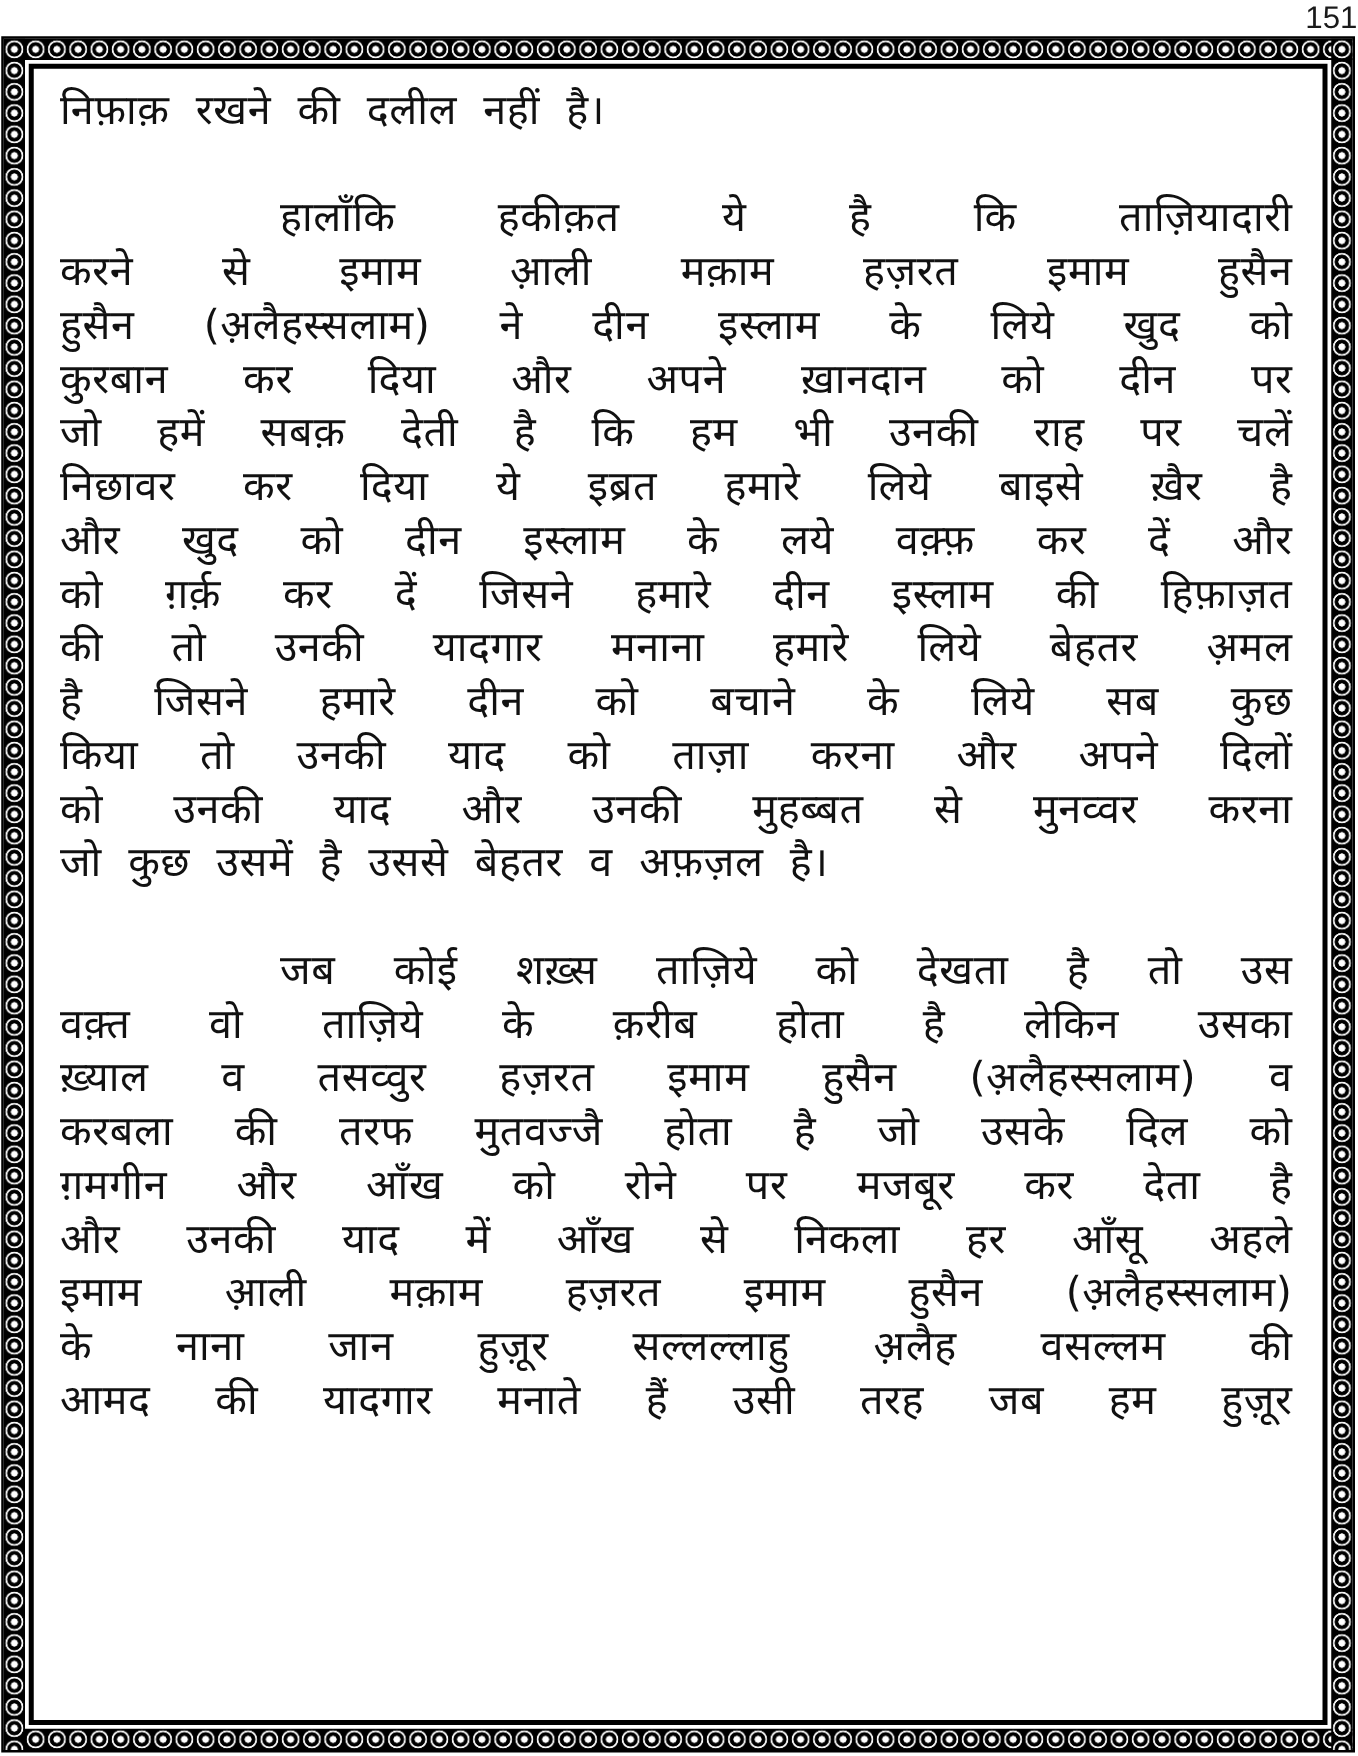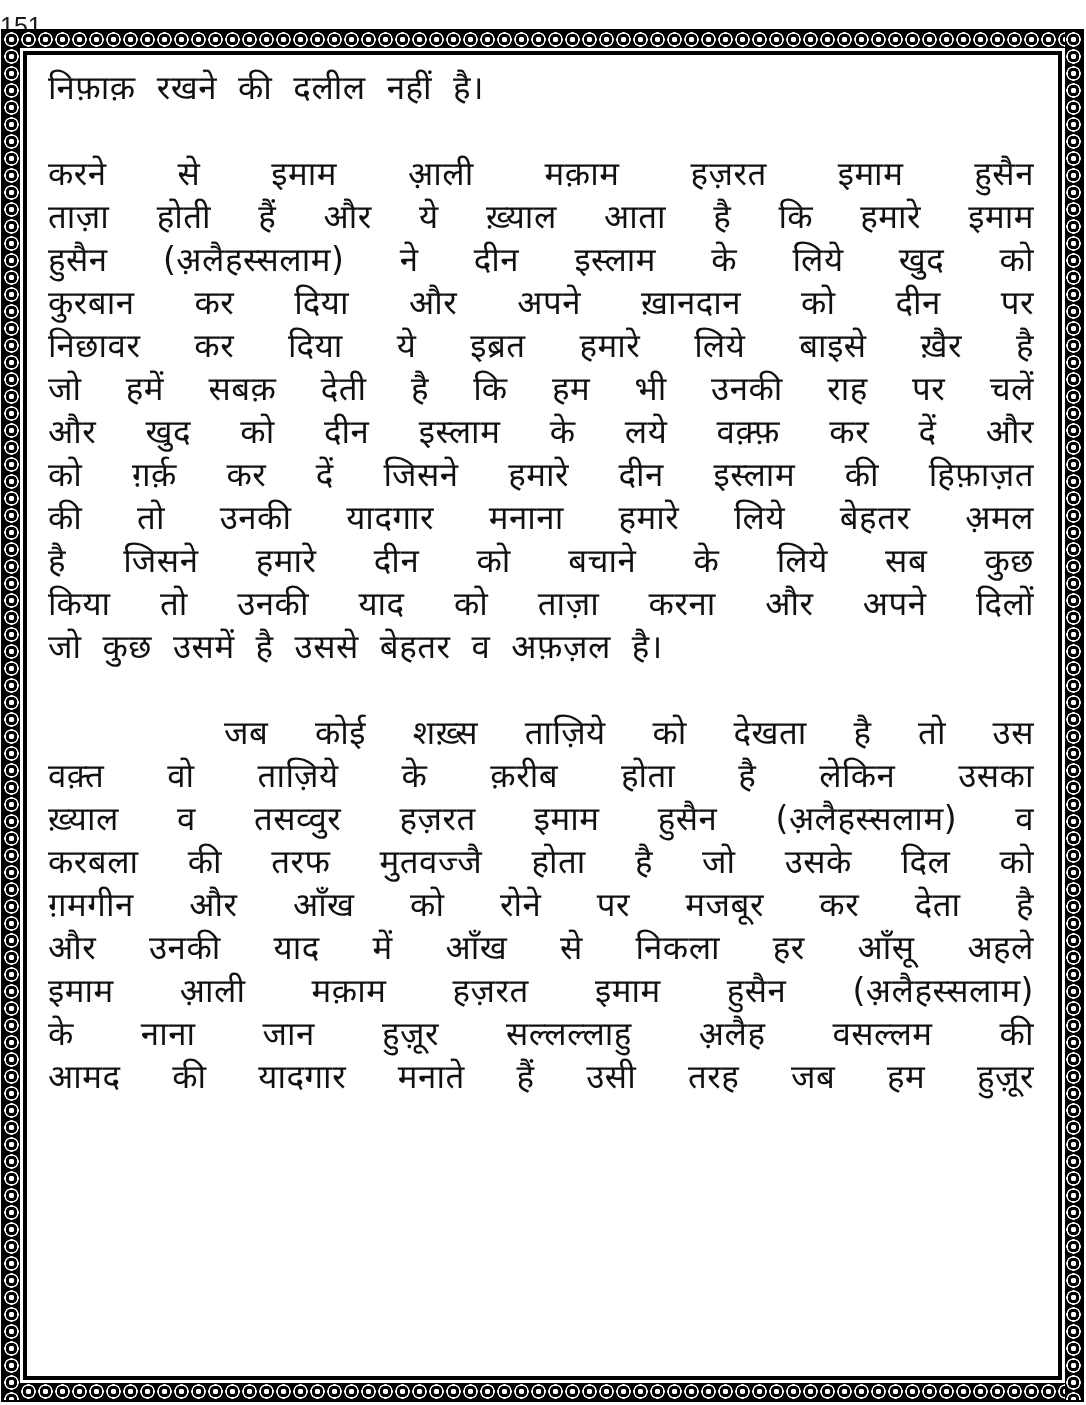--- a/index.html
+++ b/index.html
@@ -12,22 +12,22 @@
     height: 1405px;
     position: relative;
     overflow: hidden;
     font-family: "DejaVu Sans", sans-serif;
     color: #111111;
   }
   .page-number {
     position: absolute;
     left: 0;
     width: 1086px;
-    top: 12px;
-    text-align: left;
+    top: 0;
+    text-align: right;
     font-family: "Liberation Sans", sans-serif;
     font-size: 25px;
     line-height: 28px;
     color: #1a1a1a;
   }
   
   .frame {
     position: absolute;
     left: 1px;
     top: 29px;
@@ -126,31 +126,32 @@
 
 <div class="text-area">
 
   <div class="paragraph">
     <div class="line last">निफ़ाक़ रखने की दलील नहीं है।</div>
   </div>
 
   <div class="blank"></div>
 
   <div class="paragraph">
+    <div class="line indent">हालाँकि हकीक़त ये है कि ताज़ियादारी</div>
     <div class="line">करने से इमाम अ़ाली मक़ाम हज़रत इमाम हुसैन</div>
-    <div class="line">ताज़ा होती हैं और ये ख़्याल आता है कि हमारे इमाम</div>
     <div class="line">हुसैन (अ़लैहस्सलाम) ने दीन इस्लाम के लिये खुद को</div>
     <div class="line">कुरबान कर दिया और अपने ख़ानदान को दीन पर</div>
+    <div class="line">जो हमें सबक़ देती है कि हम भी उनकी राह पर चलें</div>
     <div class="line">निछावर कर दिया ये इब्रत हमारे लिये बाइसे ख़ैर है</div>
-    <div class="line">जो हमें सबक़ देती है कि हम भी उनकी राह पर चलें</div>
     <div class="line">और खुद को दीन इस्लाम के लये वक़्फ़ कर दें और</div>
     <div class="line">को ग़र्क़ कर दें जिसने हमारे दीन इस्लाम की हिफ़ाज़त</div>
     <div class="line">की तो उनकी यादगार मनाना हमारे लिये बेहतर अ़मल</div>
     <div class="line">है जिसने हमारे दीन को बचाने के लिये सब कुछ</div>
     <div class="line">किया तो उनकी याद को ताज़ा करना और अपने दिलों</div>
+    <div class="line">को उनकी याद और उनकी मुहब्बत से मुनव्वर करना</div>
     <div class="line last">जो कुछ उसमें है उससे बेहतर व अफ़ज़ल है।</div>
   </div>
 
   <div class="blank"></div>
 
   <div class="paragraph">
     <div class="line indent">जब कोई शख़्स ताज़िये को देखता है तो उस</div>
     <div class="line">वक़्त वो ताज़िये के क़रीब होता है लेकिन उसका</div>
     <div class="line">ख़्याल व तसव्वुर हज़रत इमाम हुसैन (अ़लैहस्सलाम) व</div>
     <div class="line">करबला की तरफ मुतवज्जै होता है जो उसके दिल को</div>

